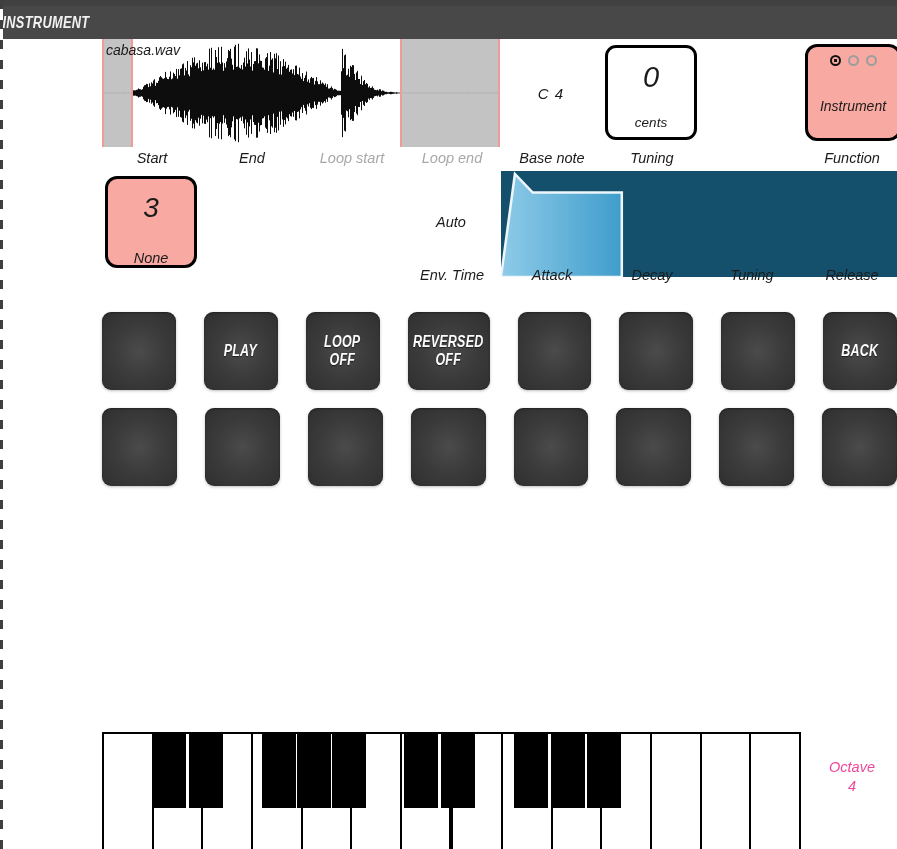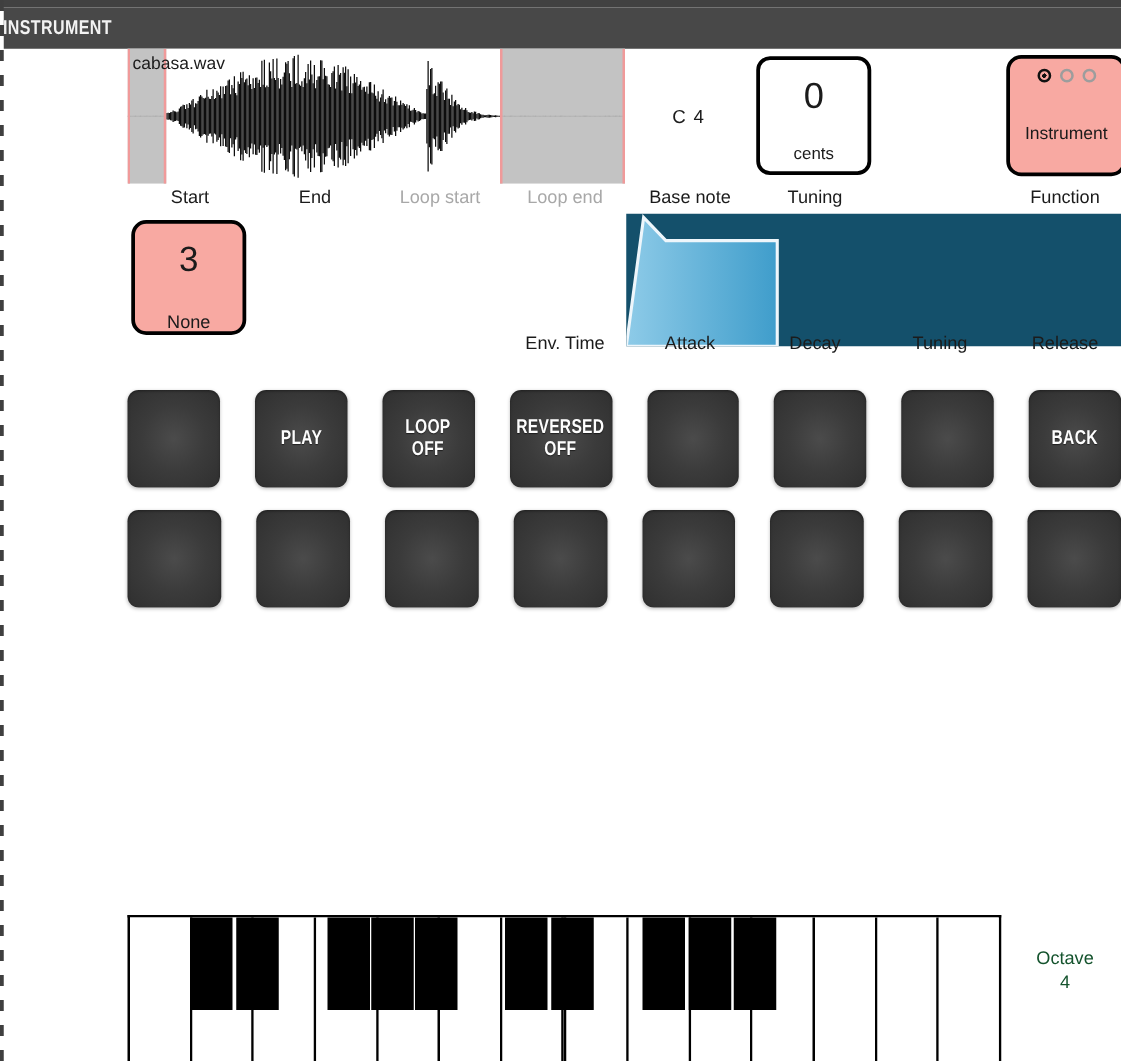--- a/index.html
+++ b/index.html
@@ -2,21 +2,21 @@
 <html><head>
 <meta charset="utf-8">
 <style>
   * { box-sizing: border-box; margin: 0; padding: 0; }
   html, body {
     width: 897px; height: 849px;
     background: #ffffff;
     font-family: "Liberation Sans", sans-serif;
     overflow: hidden;
   }
-  #app { position: relative; width: 897px; height: 800px; background: #fff; }
+  #app { position: relative; width: 897px; height: 800px; background: #fff; font-style: italic; }
 
   
   .left-edge {
     position: absolute; left: 0; top: 0; width: 3px; height: 849px;
     background: repeating-linear-gradient(to bottom,
       #3f3f3f 0px, #3f3f3f 9px, #ffffff 9px, #ffffff 20px);
     z-index: 40;
   }
 
   
@@ -168,21 +168,21 @@
   .white-keys { position: absolute; inset: 0; display: flex; }
   .wkey { flex: 1 1 0; border-right: 2.5px solid #000; height: 100%; background: #fff; }
   .wkey:last-child { border-right: none; }
   .wkey.octave-start { border-left: 2.5px solid #000; }
   .bkey {
     position: absolute; top: 0; width: 34px; height: 74px;
     background: #000;
   }
   .octave-label {
     position: absolute; left: 812px; top: 758px; width: 80px;
-    text-align: center; font-size: 14.5px; color: #14532d; line-height: 19px;
+    text-align: center; font-size: 14.5px; color: #ec4899; line-height: 19px;
   }
 </style>
 </head>
 <body>
 
 <div id="app">
 
   <div class="left-edge"></div>
   <div class="topstrip"></div>
 
@@ -623,20 +623,21 @@
     <div class="lbl">Tuning</div>
     <div class="lbl"></div>
     <div class="lbl">Function</div>
   </div>
 
   <div class="pinkbox" id="mode-box">
     <div class="bigval">3</div>
     <div class="subval">None</div>
   </div>
 
+  <div class="auto-slot">Auto</div>
 
   <div class="adsr">
     <svg viewBox="0 0 396 106" preserveAspectRatio="none">
       <defs>
         <linearGradient id="envGrad" x1="0" y1="0" x2="1" y2="0">
           <stop offset="0%" stop-color="#8ecbe8"></stop>
           <stop offset="100%" stop-color="#3f9dcb"></stop>
         </linearGradient>
       </defs>
       <polygon id="env-shape" fill="url(#envGrad)" stroke="#eef6fb" stroke-width="2.5" stroke-linejoin="miter" points="0.0,106.0 13.9,3.0 31.7,21.5 120.8,21.5 120.8,106.0"></polygon>

